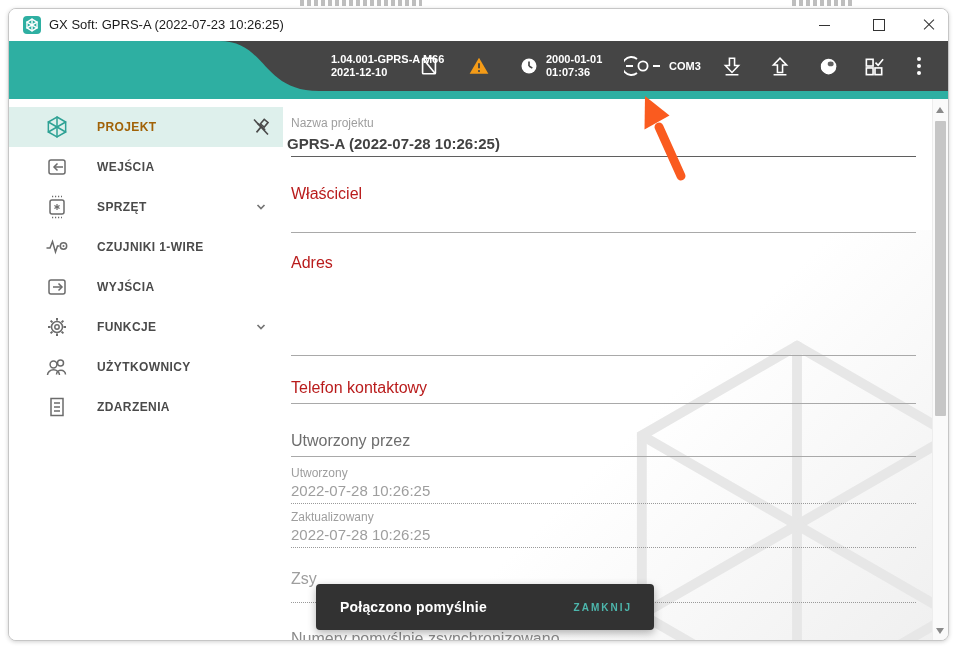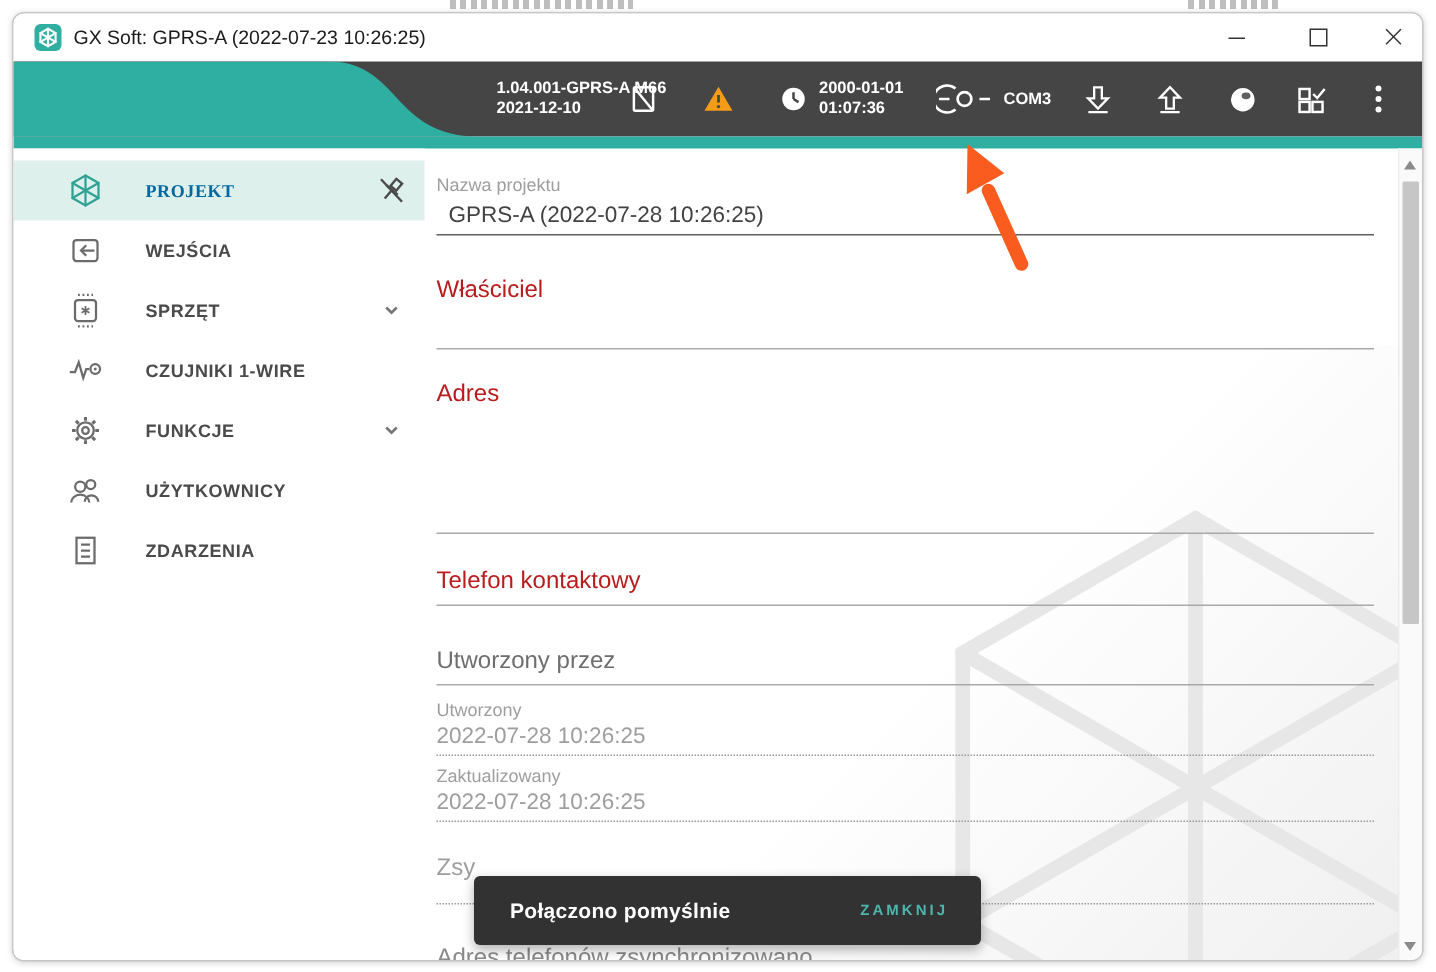--- a/index.html
+++ b/index.html
@@ -42,21 +42,21 @@
 
   
   .strip{left:0;top:82px;width:100%;height:8px;background:#2eafa2;}
 
   
   .sidebar{left:0;top:90px;width:274px;bottom:0;background:#fff;}
   .srow{position:relative;height:40px;display:flex;align-items:center;cursor:pointer;}
   .srow .sicon{position:absolute;left:36px;top:8px;width:24px;height:24px;}
   .srow .slabel{position:absolute;left:88px;font-size:12px;font-weight:bold;letter-spacing:.4px;color:#4a4a4a;white-space:nowrap;}
   .srow.active{background:#def0ec;}
-  .srow.active .slabel{color:#0369a1;font-family:Liberation Serif, serif;}
+  .srow.active .slabel{color:#a16207;}
   .srow .rgadget{position:absolute;left:240px;top:8px;width:24px;height:24px;}
 
   
   .content{left:274px;top:90px;right:16px;bottom:0;}
   .f-label-sm{font-size:12px;color:#9e9e9e;}
   .f-label-lg{font-size:16px;color:#b91c1c;}
   .f-value{font-size:15px;color:#424242;}
   .f-value.ro{color:#9e9e9e;}
   .u-solid-dark{border-bottom:1px solid #5f5f5f;}
   .u-solid{border-bottom:1px solid #a9a9a9;}
@@ -255,20 +255,28 @@
 
     <div class="srow">
       <svg class="sicon" viewBox="0 0 24 24" fill="none" stroke="#6b6b6b" stroke-width="1.5">
         <polyline points="1.5,13 5,13 7.5,6.5 10.5,17 12.5,11 14.5,11"></polyline>
         <circle cx="18.5" cy="11" r="3.2"></circle>
           <circle cx="18.5" cy="11" r="1" fill="#6b6b6b" stroke="none"></circle>
       </svg>
       <span class="slabel">CZUJNIKI 1-WIRE</span>
     </div>
 
+    <div class="srow">
+      <svg class="sicon" viewBox="0 0 24 24" fill="none" stroke="#6b6b6b" stroke-width="1.5">
+        <rect x="4" y="5" width="16" height="14" rx="2"></rect>
+        <line x1="8" y1="12" x2="16" y2="12"></line>
+          <polyline points="13.5,8.5 17,12 13.5,15.5"></polyline>
+      </svg>
+      <span class="slabel">WYJŚCIA</span>
+    </div>
 
     <div class="srow">
       <svg class="sicon" viewBox="0 0 24 24" fill="none" stroke="#6b6b6b" stroke-width="1.5">
         <circle cx="12" cy="12" r="5.5"></circle>
           <circle cx="12" cy="12" r="2.2"></circle>
         <g stroke-width="2">
           <line x1="12" y1="3" x2="12" y2="5.5"></line>
             <line x1="12" y1="18.5" x2="12" y2="21"></line>
           <line x1="3" y1="12" x2="5.5" y2="12"></line>
             <line x1="18.5" y1="12" x2="21" y2="12"></line>
@@ -308,21 +316,21 @@
   <div class="abs content">
 
     <div class="abs wm">
       <div style="position:absolute;inset:0;background:linear-gradient(315deg,#efefef 0%,rgba(255,255,255,0) 60%);"></div>
       <svg width="430" height="430" viewBox="0 0 24 24" style="position:absolute;right:-70px;bottom:-90px;">
         <use href="#hexmotif" stroke="#e7e7e7" stroke-width="0.55"></use>
       </svg>
     </div>
 
     <div class="abs f-label-sm" style="left:8px;top:17px;">Nazwa projektu</div>
-    <div class="abs f-value" style="left:16px;top:36px;">GPRS-A (2022-07-28 10:26:25)</div>
+    <div class="abs f-value" style="left:4px;top:36px;font-weight:bold;">GPRS-A (2022-07-28 10:26:25)</div>
     <div class="abs fieldline u-solid-dark" style="top:57px;"></div>
 
     <div class="abs f-label-lg" style="left:8px;top:86px;">Właściciel</div>
     <div class="abs fieldline u-solid" style="top:133px;"></div>
 
     <div class="abs f-label-lg" style="left:8px;top:155px;">Adres</div>
     <div class="abs fieldline u-solid" style="top:256px;"></div>
 
     <div class="abs f-label-lg" style="left:8px;top:280px;">Telefon kontaktowy</div>
     <div class="abs fieldline u-solid" style="top:304px;"></div>
@@ -334,21 +342,21 @@
     <div class="abs f-value ro" style="left:8px;top:383px;">2022-07-28 10:26:25</div>
     <div class="abs fieldline u-dot" style="top:404px;"></div>
 
     <div class="abs f-label-sm" style="left:8px;top:411px;">Zaktualizowany</div>
     <div class="abs f-value ro" style="left:8px;top:427px;">2022-07-28 10:26:25</div>
     <div class="abs fieldline u-dot" style="top:448px;"></div>
 
     <div class="abs f-label-lg" style="left:8px;top:471px;color:#9e9e9e;">Zsy</div>
     <div class="abs fieldline u-dot" style="top:503px;"></div>
 
-    <div class="abs f-label-lg" style="left:8px;top:531px;color:#8a8a8a;">Adres telefonów zsynchronizowano</div>
+    <div class="abs f-label-lg" style="left:8px;top:531px;color:#8a8a8a;">Numery pomyślnie zsynchronizowano</div>
   </div>
 
   <div class="abs toast">
     <span class="msg">Połączono pomyślnie</span>
     <span class="act">ZAMKNIJ</span>
   </div>
 
   <div class="abs sb">
     <div class="abs sb-arrow sb-up"></div>
     <div class="abs sb-thumb"></div>

